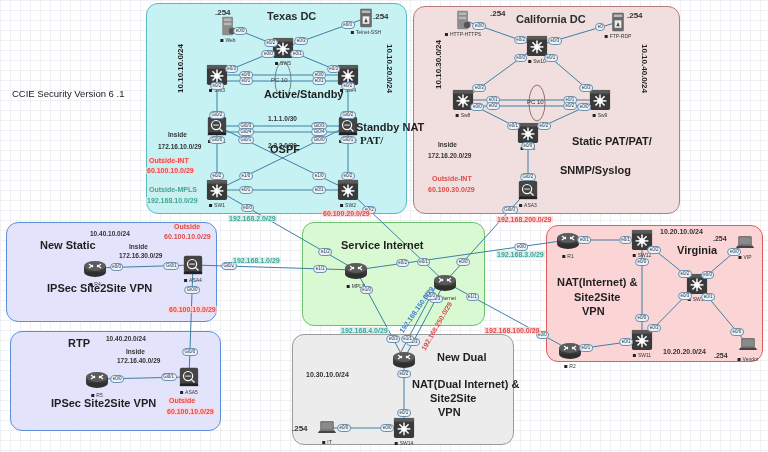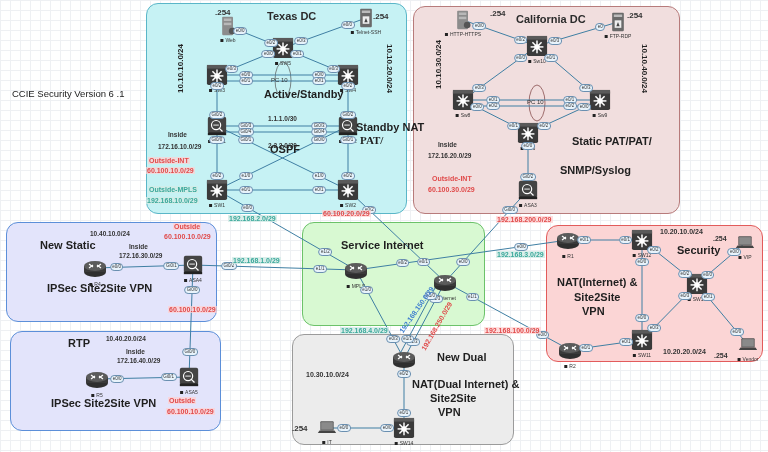--- a/index.html
+++ b/index.html
@@ -639,20 +639,20 @@
 <div class="t red" style="left:420px;top:348px;transform:rotate(-60deg);transform-origin:left top;">192.168.250.0/29</div>
 <div class="t redbg" style="left:484px;top:327px;">192.168.100.0/29</div>
 
 <div class="t big" style="left:437px;top:351px;">New Dual</div>
 <div class="t mid" style="left:306px;top:371px;font-size:7px;">10.30.10.0/24</div>
 <div class="t big" style="left:412px;top:378px;">NAT(Dual Internet) &amp;</div>
 <div class="t big" style="left:430px;top:392px;">Site2Site</div>
 <div class="t big" style="left:438px;top:406px;">VPN</div>
 <div class="t mid" style="left:292px;top:424px;font-size:8px;">.254</div>
 
-<div class="t big" style="left:677px;top:244px;">Security</div>
+<div class="t big" style="left:677px;top:244px;">Virginia</div>
 <div class="t mid" style="left:660px;top:228px;font-size:7px;">10.20.10.0/24</div>
 <div class="t mid" style="left:713px;top:235px;font-size:7px;">.254</div>
 <div class="t mid" style="left:663px;top:348px;font-size:7px;">10.20.20.0/24</div>
 <div class="t mid" style="left:714px;top:352px;font-size:7px;">.254</div>
 <div class="t big" style="left:557px;top:276px;">NAT(Internet) &amp;</div>
 <div class="t big" style="left:574px;top:291px;">Site2Site</div>
 <div class="t big" style="left:582px;top:305px;">VPN</div>
 
 </body></html>

